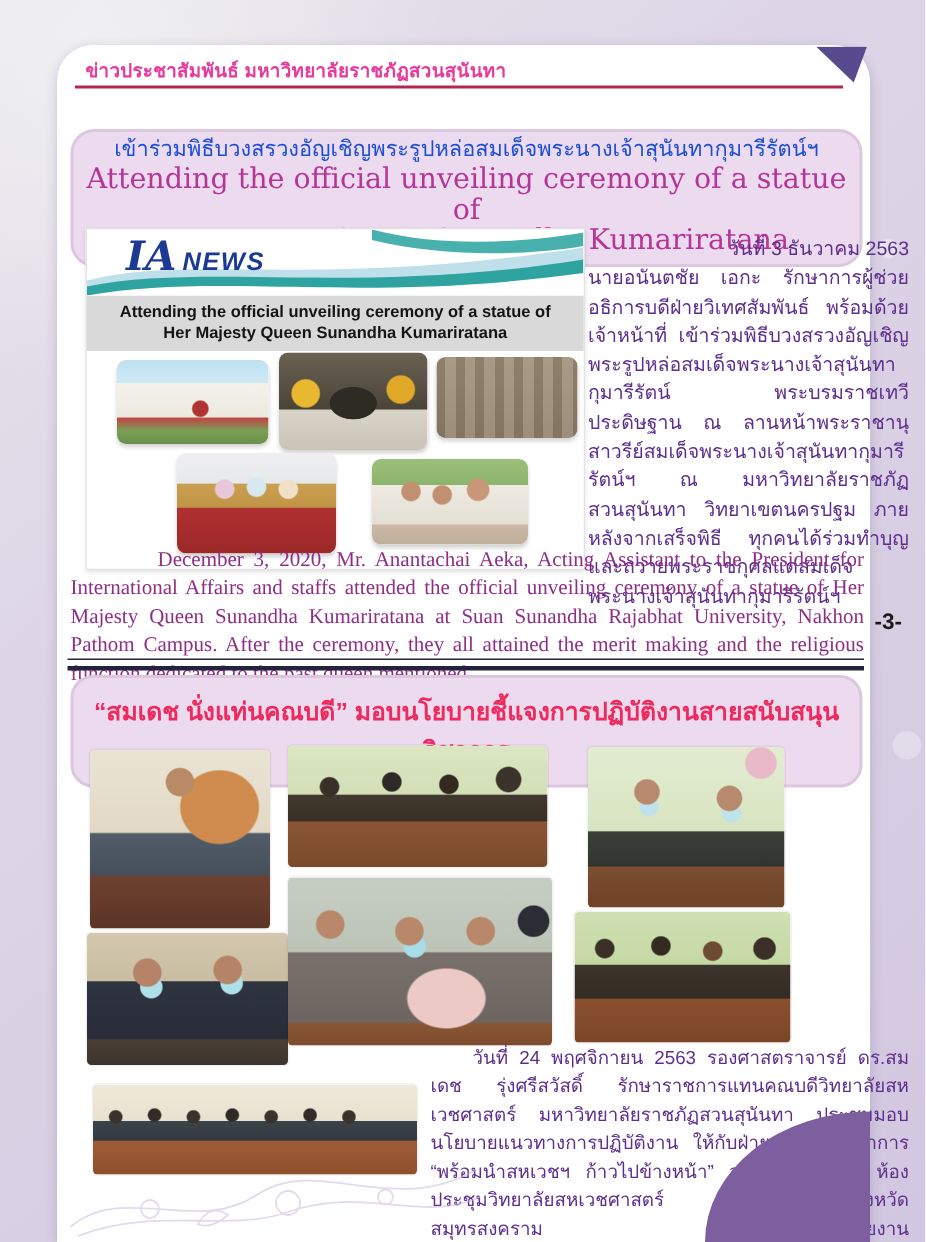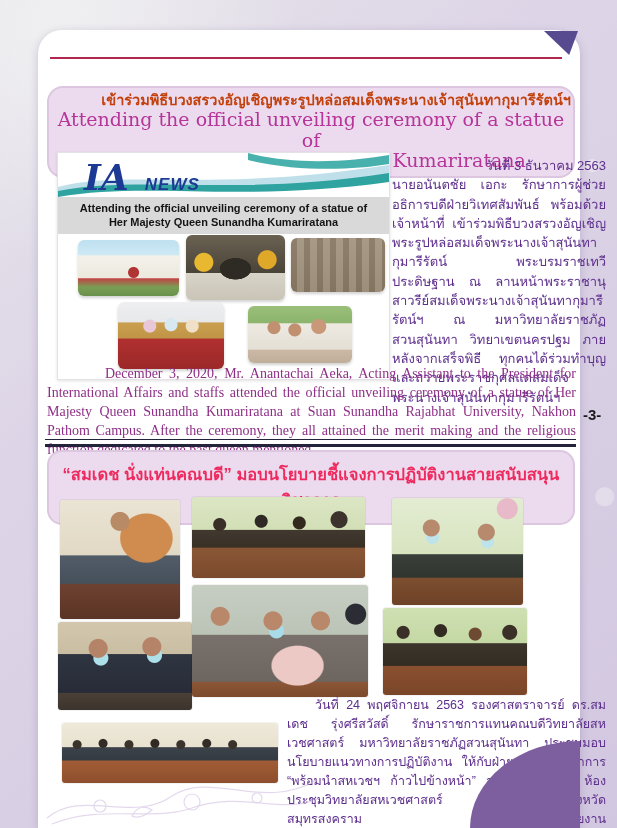--- a/index.html
+++ b/index.html
@@ -26,33 +26,33 @@
     position:absolute;left:57px;top:37px;width:460px;
     font-size:12.5px;font-weight:bold;color:#e73a9b;letter-spacing:.2px;
   }
   .masthead-rule{position:absolute;left:50px;top:57px;width:512px;border-top:2px solid #b3274e;}
 
   .titlebox{
     position:absolute;left:47px;top:86px;width:520px;
     background:#ecdbee;border:2px solid #dcc6e0;border-radius:16px;
     text-align:center;padding:4px 2px 5px;
   }
-  .title-thai{color:#c2410c;font-weight:bold;font-size:14.5px;line-height:17px;text-align:right;}
+  .title-thai{color:#1d4ed8;font-weight:normal;font-size:14.5px;line-height:17px;}
   .title-en{color:#b53598;font-family:"DejaVu Serif",serif;font-size:19px;line-height:20.5px;}
 
   
   .banner{
     position:absolute;left:57px;top:152px;width:331px;background:#fff;
     border:1px solid #e4e2e6;box-shadow:0 1px 3px rgba(0,0,0,.12);
   }
   .banner-top{position:relative;height:44px;background:#fff;overflow:hidden;}
   .banner-top svg{position:absolute;left:0;top:0;}
   .logo{position:absolute;left:26px;top:3px;z-index:2;color:#1c3a94;}
-  .logo-ia{font-family:"DejaVu Serif",serif;font-style:italic;font-weight:bold;font-size:36px;}
-  .logo-news{font-style:italic;font-weight:bold;font-size:17px;letter-spacing:1px;margin-left:16px;}
+  .logo-ia{font-family:"DejaVu Serif",serif;font-style:italic;font-weight:bold;font-size:27px;}
+  .logo-news{font-style:italic;font-weight:bold;font-size:17px;letter-spacing:1px;margin-left:4px;}
   .banner-caption{
     background:#d9d9d9;text-align:center;font-weight:bold;color:#141414;
     font-size:11px;line-height:13.5px;padding:5px 2px;
   }
   .banner-photos{position:relative;height:145px;background:#fff;}
   .bp{position:absolute;border-radius:6px;box-shadow:0 2px 3px rgba(0,0,0,.18);}
   .bp-1{left:20px;top:6px;width:101px;height:56px;background:
     radial-gradient(circle at 55% 58%, #b03434 0 5px, transparent 6px),
     linear-gradient(180deg,#bfe0f0 0%,#cde9f4 27%,#f3f1e9 28%,#eceadf 68%,#c04545 69%,#7a9e55 84%,#69904a 100%);}
   .bp-2{left:128px;top:1px;width:99px;height:65px;background:
@@ -155,20 +155,21 @@
     background:#7d5f9f;border-top-left-radius:100% 100%;
   }
 </style>
 </head>
 <body>
 
 <div class="page">
   <div class="sheet"></div>
   <div class="fold"></div>
 
+  <div class="masthead">ข่าวประชาสัมพันธ์  มหาวิทยาลัยราชภัฏสวนสุนันทา</div>
   <div class="masthead-rule"></div>
 
   <div class="titlebox">
     <div class="title-thai">เข้าร่วมพิธีบวงสรวงอัญเชิญพระรูปหล่อสมเด็จพระนางเจ้าสุนันทากุมารีรัตน์ฯ</div>
     <div class="title-en">Attending the official unveiling ceremony of a statue of</div>
     <div class="title-en">Her Majesty Queen Sunandha Kumariratana</div>
   </div>
 
   <div class="banner">
     <div class="banner-top">

